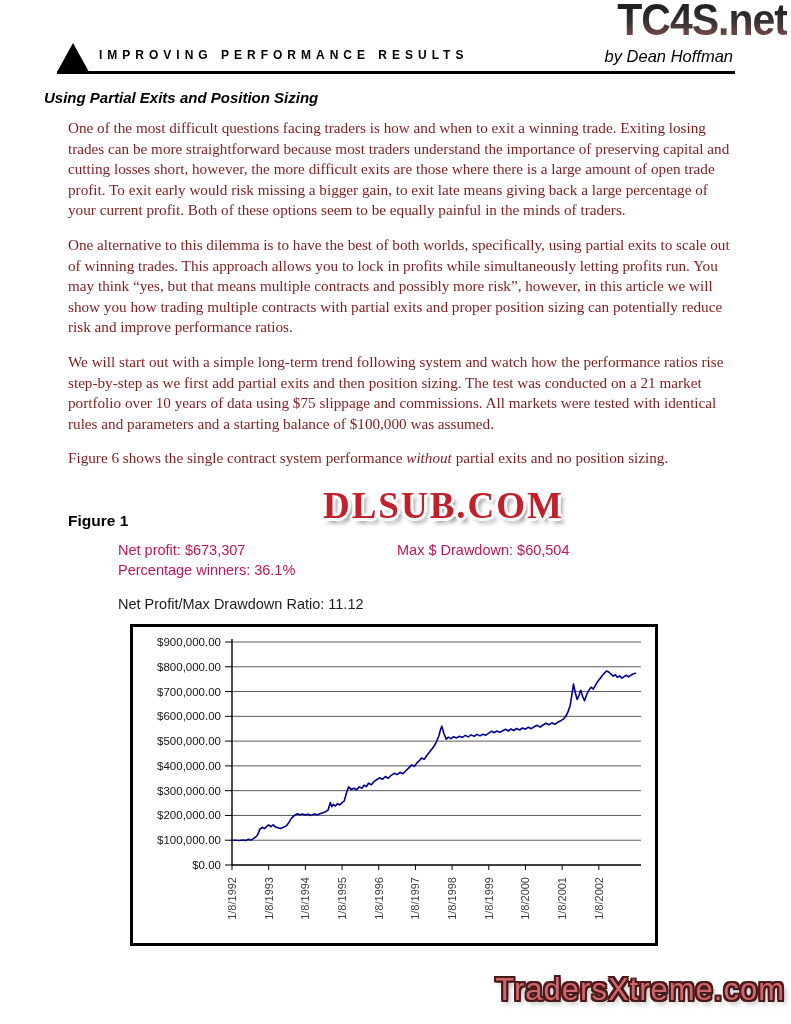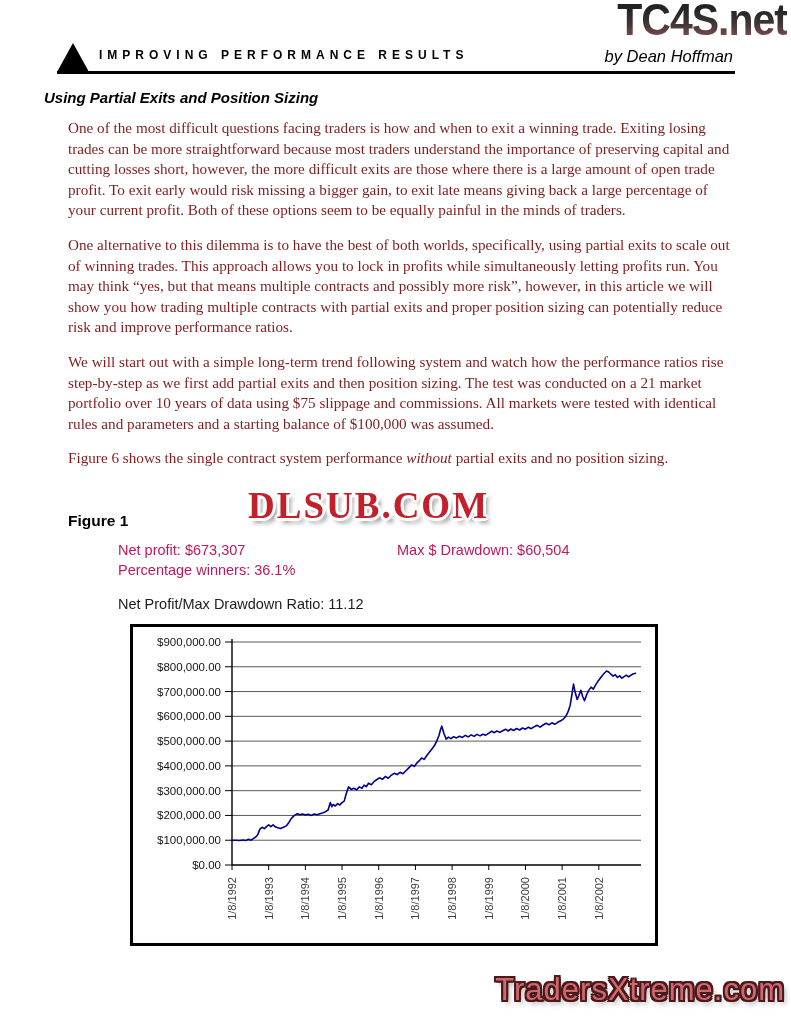--- a/index.html
+++ b/index.html
@@ -38,21 +38,21 @@
   .body-copy{
     position:absolute;left:68px;top:118px;width:670px;
     font-family:"Liberation Serif",serif;font-size:15.2px;line-height:20.6px;color:#7f1d1d;
     text-align:left;
   }
   .body-copy p{margin:0 0 14px 0;}
   .fig-intro em{font-style:italic;}
   
   .fig-label{position:absolute;left:68px;top:499px;font-size:15.5px;font-weight:bold;color:#000;margin-top:13px;}
   .stamp{
-    position:absolute;left:248px;top:484px;width:316px;text-align:left;
+    position:absolute;left:248px;top:484px;width:316px;text-align:right;
     font-family:"Liberation Serif",serif;font-weight:900;font-size:37px;letter-spacing:2px;
     color:#c2202b;white-space:nowrap;
     text-shadow:
       -2px -2px 0 #fff, 2px -2px 0 #fff, -2px 2px 0 #fff, 2px 2px 0 #fff,
       -3px 0 0 #fff, 3px 0 0 #fff, 0 -3px 0 #fff, 0 3px 0 #fff,
       4px 5px 4px rgba(120,120,120,.8);
   }
   .stats{position:absolute;font-size:14.5px;line-height:20px;color:#be185d;}
   .stats-left{left:118px;top:540px;}
   .stats-right{left:397px;top:540px;}

